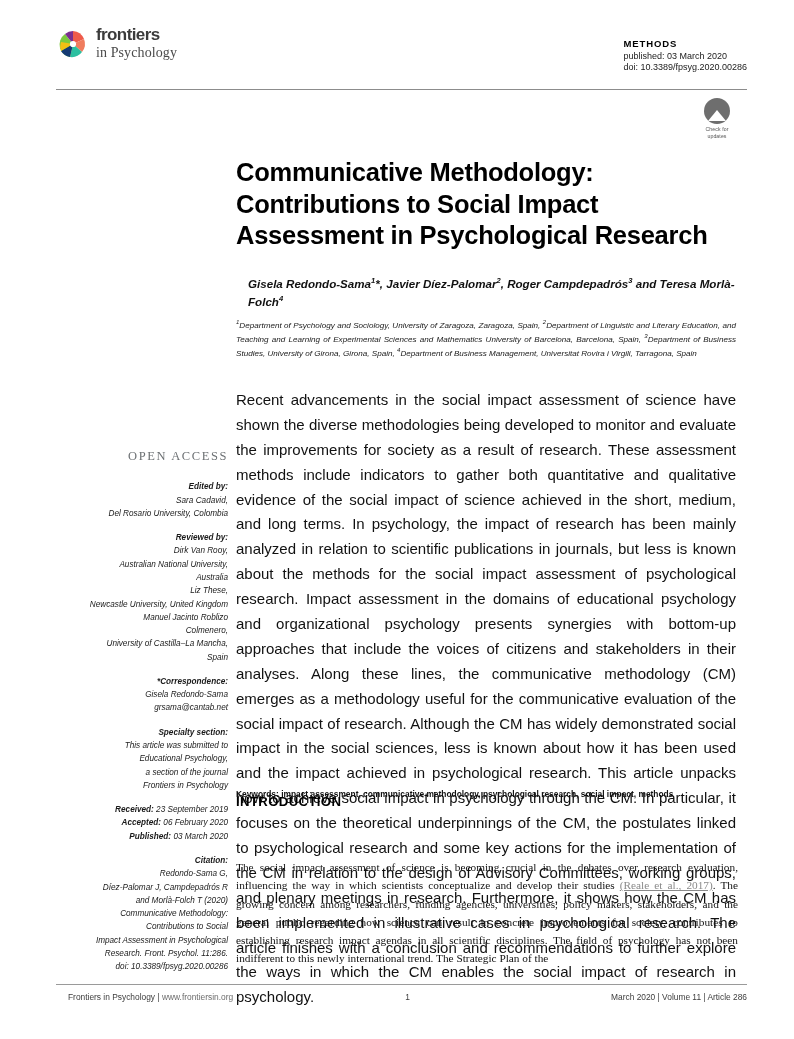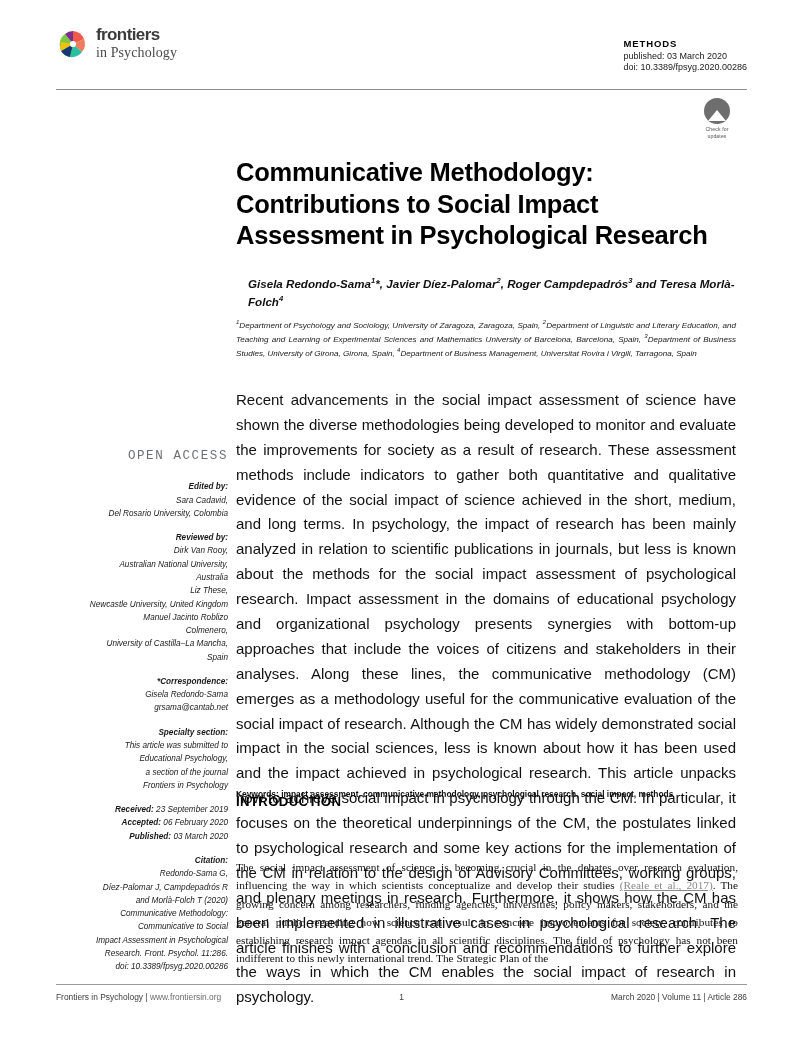--- a/index.html
+++ b/index.html
@@ -174,21 +174,21 @@
     left: 52px;
     top: 446px;
     width: 176px;
     text-align: right;
     font-size: 8.2px;
     font-style: italic;
     line-height: 1.62;
     color: #1a1a1a;
   }
   .sidebar .open-access {
-    font-family: Liberation Mono, monospace;
+    font-family: Liberation Serif, serif;
     font-style: normal;
     font-size: 12.5px;
     letter-spacing: 1.6px;
     color: #6c7073;
     margin-bottom: 14px;
   }
   .sidebar .sb-head {
     font-weight: bold;
     font-style: italic;
   }
@@ -245,21 +245,21 @@
   
   .footer-rule {
     position: absolute;
     left: 56px;
     right: 47px;
     top: 984px;
     border-top: 1px solid #9a9a9a;
   }
   .footer {
     position: absolute;
-    left: 56px;
+    left: 68px;
     right: 47px;
     top: 992px;
     height: 14px;
     font-size: 8.4px;
     color: #3d3d3d;
   }
   .footer .f-left { position: absolute; left: 0; top: 0; }
   .footer .f-left .url { color: #6d6d6d; }
   .footer .f-center {
     position: absolute;
@@ -355,21 +355,21 @@
       <span class="sb-line"><b>Accepted:</b> <span>06 February 2020</span></span>
       <span class="sb-line"><b>Published:</b> <span>03 March 2020</span></span>
     </div>
 
     <div class="sb-group">
       <span class="sb-head sb-line">Citation:</span>
       <span class="sb-line">Redondo-Sama G,</span>
       <span class="sb-line">Díez-Palomar J, Campdepadrós R</span>
       <span class="sb-line">and Morlà-Folch T (2020)</span>
       <span class="sb-line">Communicative Methodology:</span>
-      <span class="sb-line">Communicative to Social</span>
+      <span class="sb-line">Contributions to Social</span>
       <span class="sb-line">Impact Assessment in Psychological</span>
       <span class="sb-line">Research. Front. Psychol. 11:286.</span>
       <span class="sb-line">doi: 10.3389/fpsyg.2020.00286</span>
     </div>
   </div>
 
   <div class="abstract">Recent advancements in the social impact assessment of science have shown the diverse methodologies being developed to monitor and evaluate the improvements for society as a result of research. These assessment methods include indicators to gather both quantitative and qualitative evidence of the social impact of science achieved in the short, medium, and long terms. In psychology, the impact of research has been mainly analyzed in relation to scientific publications in journals, but less is known about the methods for the social impact assessment of psychological research. Impact assessment in the domains of educational psychology and organizational psychology presents synergies with bottom-up approaches that include the voices of citizens and stakeholders in their analyses. Along these lines, the communicative methodology (CM) emerges as a methodology useful for the communicative evaluation of the social impact of research. Although the CM has widely demonstrated social impact in the social sciences, less is known about how it has been used and the impact achieved in psychological research. This article unpacks how to achieve social impact in psychology through the CM. In particular, it focuses on the theoretical underpinnings of the CM, the postulates linked to psychological research and some key actions for the implementation of the CM in relation to the design of Advisory Committees, working groups, and plenary meetings in research. Furthermore, it shows how the CM has been implemented in illustrative cases in psychological research. The article finishes with a conclusion and recommendations to further explore the ways in which the CM enables the social impact of research in psychology.</div>
 
   <div class="keywords">
     <span>Keywords:</span>

